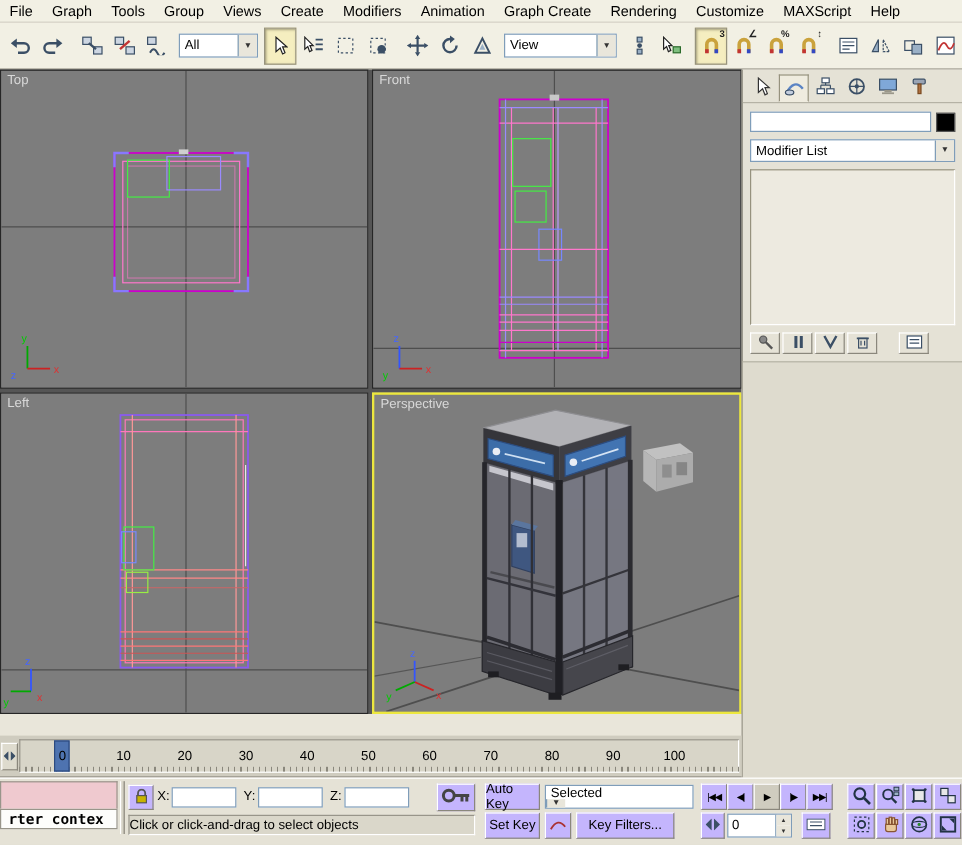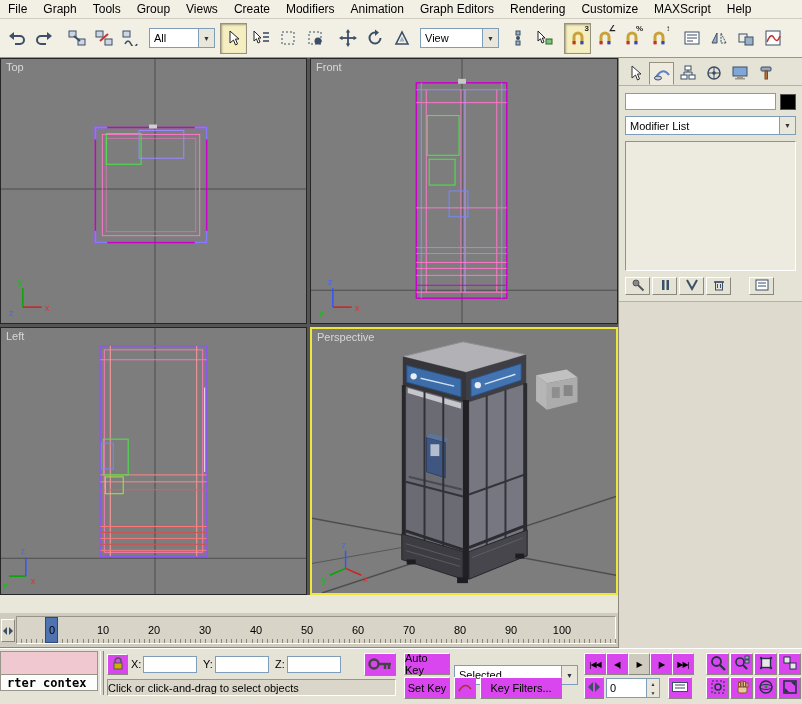--- a/index.html
+++ b/index.html
@@ -60,29 +60,29 @@
 .tb-marker{position:absolute;left:45px;top:4px;width:13px;height:26px;background:#4e73b0;border:1px solid #2c4a80;z-index:1;}
 .tb-tick{position:absolute;top:11px;width:30px;text-align:center;font-size:11px;z-index:2;}
 .tb-ruler-ticks{position:absolute;left:16px;bottom:4px;width:600px;height:4px;background:repeating-linear-gradient(90deg,#8a877c 0 1px,transparent 1px 5.12px);}
 
 
 .statusbar{position:absolute;left:0;top:648px;width:802px;height:56px;background:#e5e2d6;border-top:1px solid #fff;}
 .sb-abs{position:absolute;}
 .listener-pink{left:0;top:2px;width:98px;height:23px;background:#efc9cf;border:1px solid #98958a;border-bottom:none;}
 .listener-white{left:0;top:25px;width:98px;height:17px;background:#fdfdfb;border:1px solid #98958a;font-family:"DejaVu Sans Mono",monospace;font-size:12px;font-weight:bold;display:flex;align-items:center;padding-left:6px;white-space:nowrap;overflow:hidden;}
 .sb-splitter{left:100px;top:2px;width:4px;height:44px;background:#d6d3c6;border-left:1px solid #fff;border-right:1px solid #8a877c;}
-.sb-btn{background:#d946ef;border:1px solid #fff;border-right-color:#8a877c;border-bottom-color:#8a877c;display:flex;align-items:center;justify-content:center;font-size:11px;}
+.sb-btn{background:#c4b5fd;border:1px solid #fff;border-right-color:#8a877c;border-bottom-color:#8a877c;display:flex;align-items:center;justify-content:center;font-size:11px;}
 .lock-btn{left:107px;top:5px;width:21px;height:21px;}
 .coord-label{top:9px;font-size:11px;}
 .coord-field{top:7px;width:54px;height:17px;background:#fff;border:1px solid #7f9db9;}
 .key-btn{left:364px;top:4px;width:32px;height:23px;}
 .prompt-field{left:107px;top:30px;width:289px;height:17px;background:#dad7ca;border:1px solid #98958a;border-bottom-color:#fff;border-right-color:#fff;display:flex;align-items:center;font-size:11px;white-space:nowrap;overflow:hidden;}
 .autokey-btn{left:404px;top:4px;width:46px;height:22px;}
 .setkey-btn{left:404px;top:28px;width:46px;height:22px;}
-.selected-combo{left:454px;top:16px;width:124px;}
+.selected-combo{left:454px;top:5px;width:124px;flex-direction:column;}
 .tangent-btn{left:454px;top:28px;width:22px;height:22px;}
 .keyfilters-btn{left:480px;top:28px;width:82px;height:22px;}
 .pb-btn{top:4px;width:22px;height:22px;font-size:8px;letter-spacing:-1px;}
 .pb-play{background:#cfccbf;}
 .keystep-btn{left:584px;top:28px;width:20px;height:22px;}
 .time-field{left:606px;top:29px;width:54px;height:20px;background:#fff;border:1px solid #7f9db9;display:flex;}
 .time-val{flex:1;display:flex;align-items:center;padding-left:3px;font-size:11px;}
 .spin-col{width:13px;display:flex;flex-direction:column;border-left:1px solid #7f9db9;}
 .spin-btn{flex:1;background:#e9e6db;font-size:5px;display:flex;align-items:center;justify-content:center;color:#333;}
 .kbd-btn{left:668px;top:28px;width:24px;height:22px;}
@@ -95,21 +95,21 @@
 
   <div class="menubar">
     <span class="menu-item">File</span>
     <span class="menu-item">Graph</span>
     <span class="menu-item">Tools</span>
     <span class="menu-item">Group</span>
     <span class="menu-item">Views</span>
     <span class="menu-item">Create</span>
     <span class="menu-item">Modifiers</span>
     <span class="menu-item">Animation</span>
-    <span class="menu-item">Graph Editors</span>
+    <span class="menu-item">Graph Create</span>
     <span class="menu-item">Rendering</span>
     <span class="menu-item">Customize</span>
     <span class="menu-item">MAXScript</span>
     <span class="menu-item">Help</span>
   </div>
 
   <div class="toolbar">
     <button class="tbtn">
         <span>
           <svg width="18" height="16" viewBox="0 0 18 16">
@@ -211,21 +211,21 @@
         </span>
       </button>
     <button class="tbtn">
         <span>
           <svg width="16" height="16" viewBox="0 0 16 16">
             <polygon points="2,14 14,14 8,2" fill="none" stroke="#3b4f66" stroke-width="1.6"></polygon>
             <polygon points="5.5,11.5 10.5,11.5 8,6.5" fill="#9ab0c6"></polygon>
           </svg>
         </span>
       </button>
-    <div class="combo tb-combo" style="width:79px">
+    <div class="combo tb-combo" style="width:94px">
       <span class="combo-text">View</span>
       <span class="combo-btn">▼</span>
     </div>
     <button class="tbtn">
         <span>
           <svg width="16" height="16" viewBox="0 0 16 16">
             <rect x="6" y="1" width="4" height="4" fill="#9ab0c6" stroke="#3b4f66"></rect>
             <rect x="6" y="11" width="4" height="4" fill="#9ab0c6" stroke="#3b4f66"></rect>
             <circle cx="8" cy="8" r="2" fill="#3b4f66"></circle>
           </svg>

